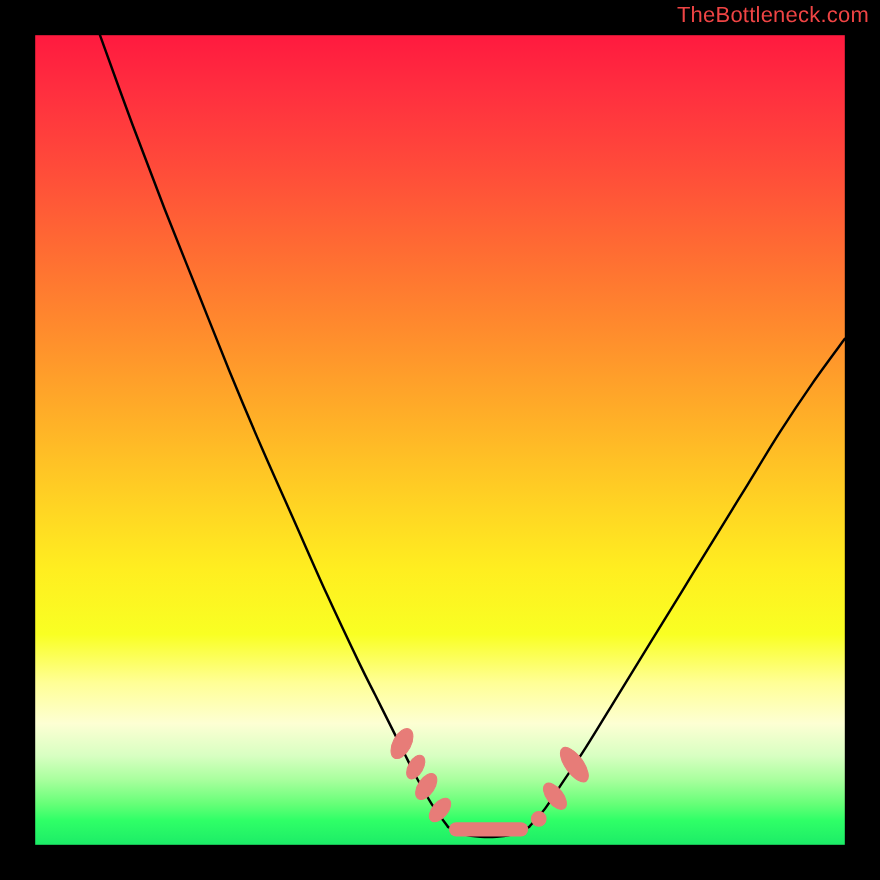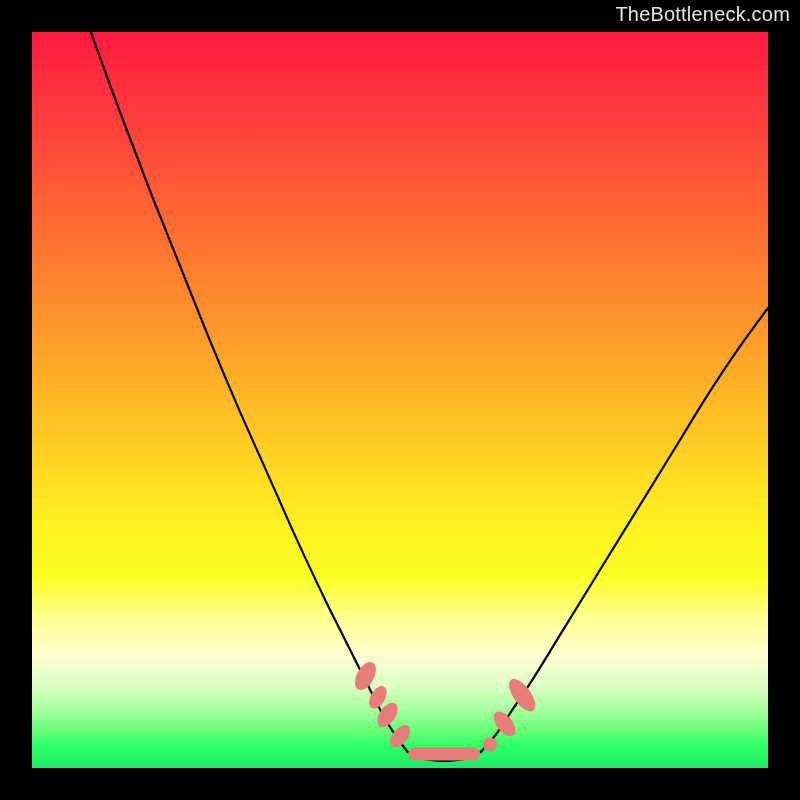--- a/index.html
+++ b/index.html
@@ -41,21 +41,21 @@
       #a8ff9d 92%,
       #65ff77 95%,
       #2fff67 97%,
       #1cec67 100%
     );
   }
   .watermark {
     position: absolute;
     top: 3px;
     right: 10px;
-    color: #e5e5e5;
+    color: #ef4444;
     font-size: 20px;
     font-weight: 500;
     letter-spacing: 0.2px;
     user-select: none;
   }
   svg.curves {
     position: absolute;
     top: 0; left: 0;
     width: 736px;
     height: 736px;

